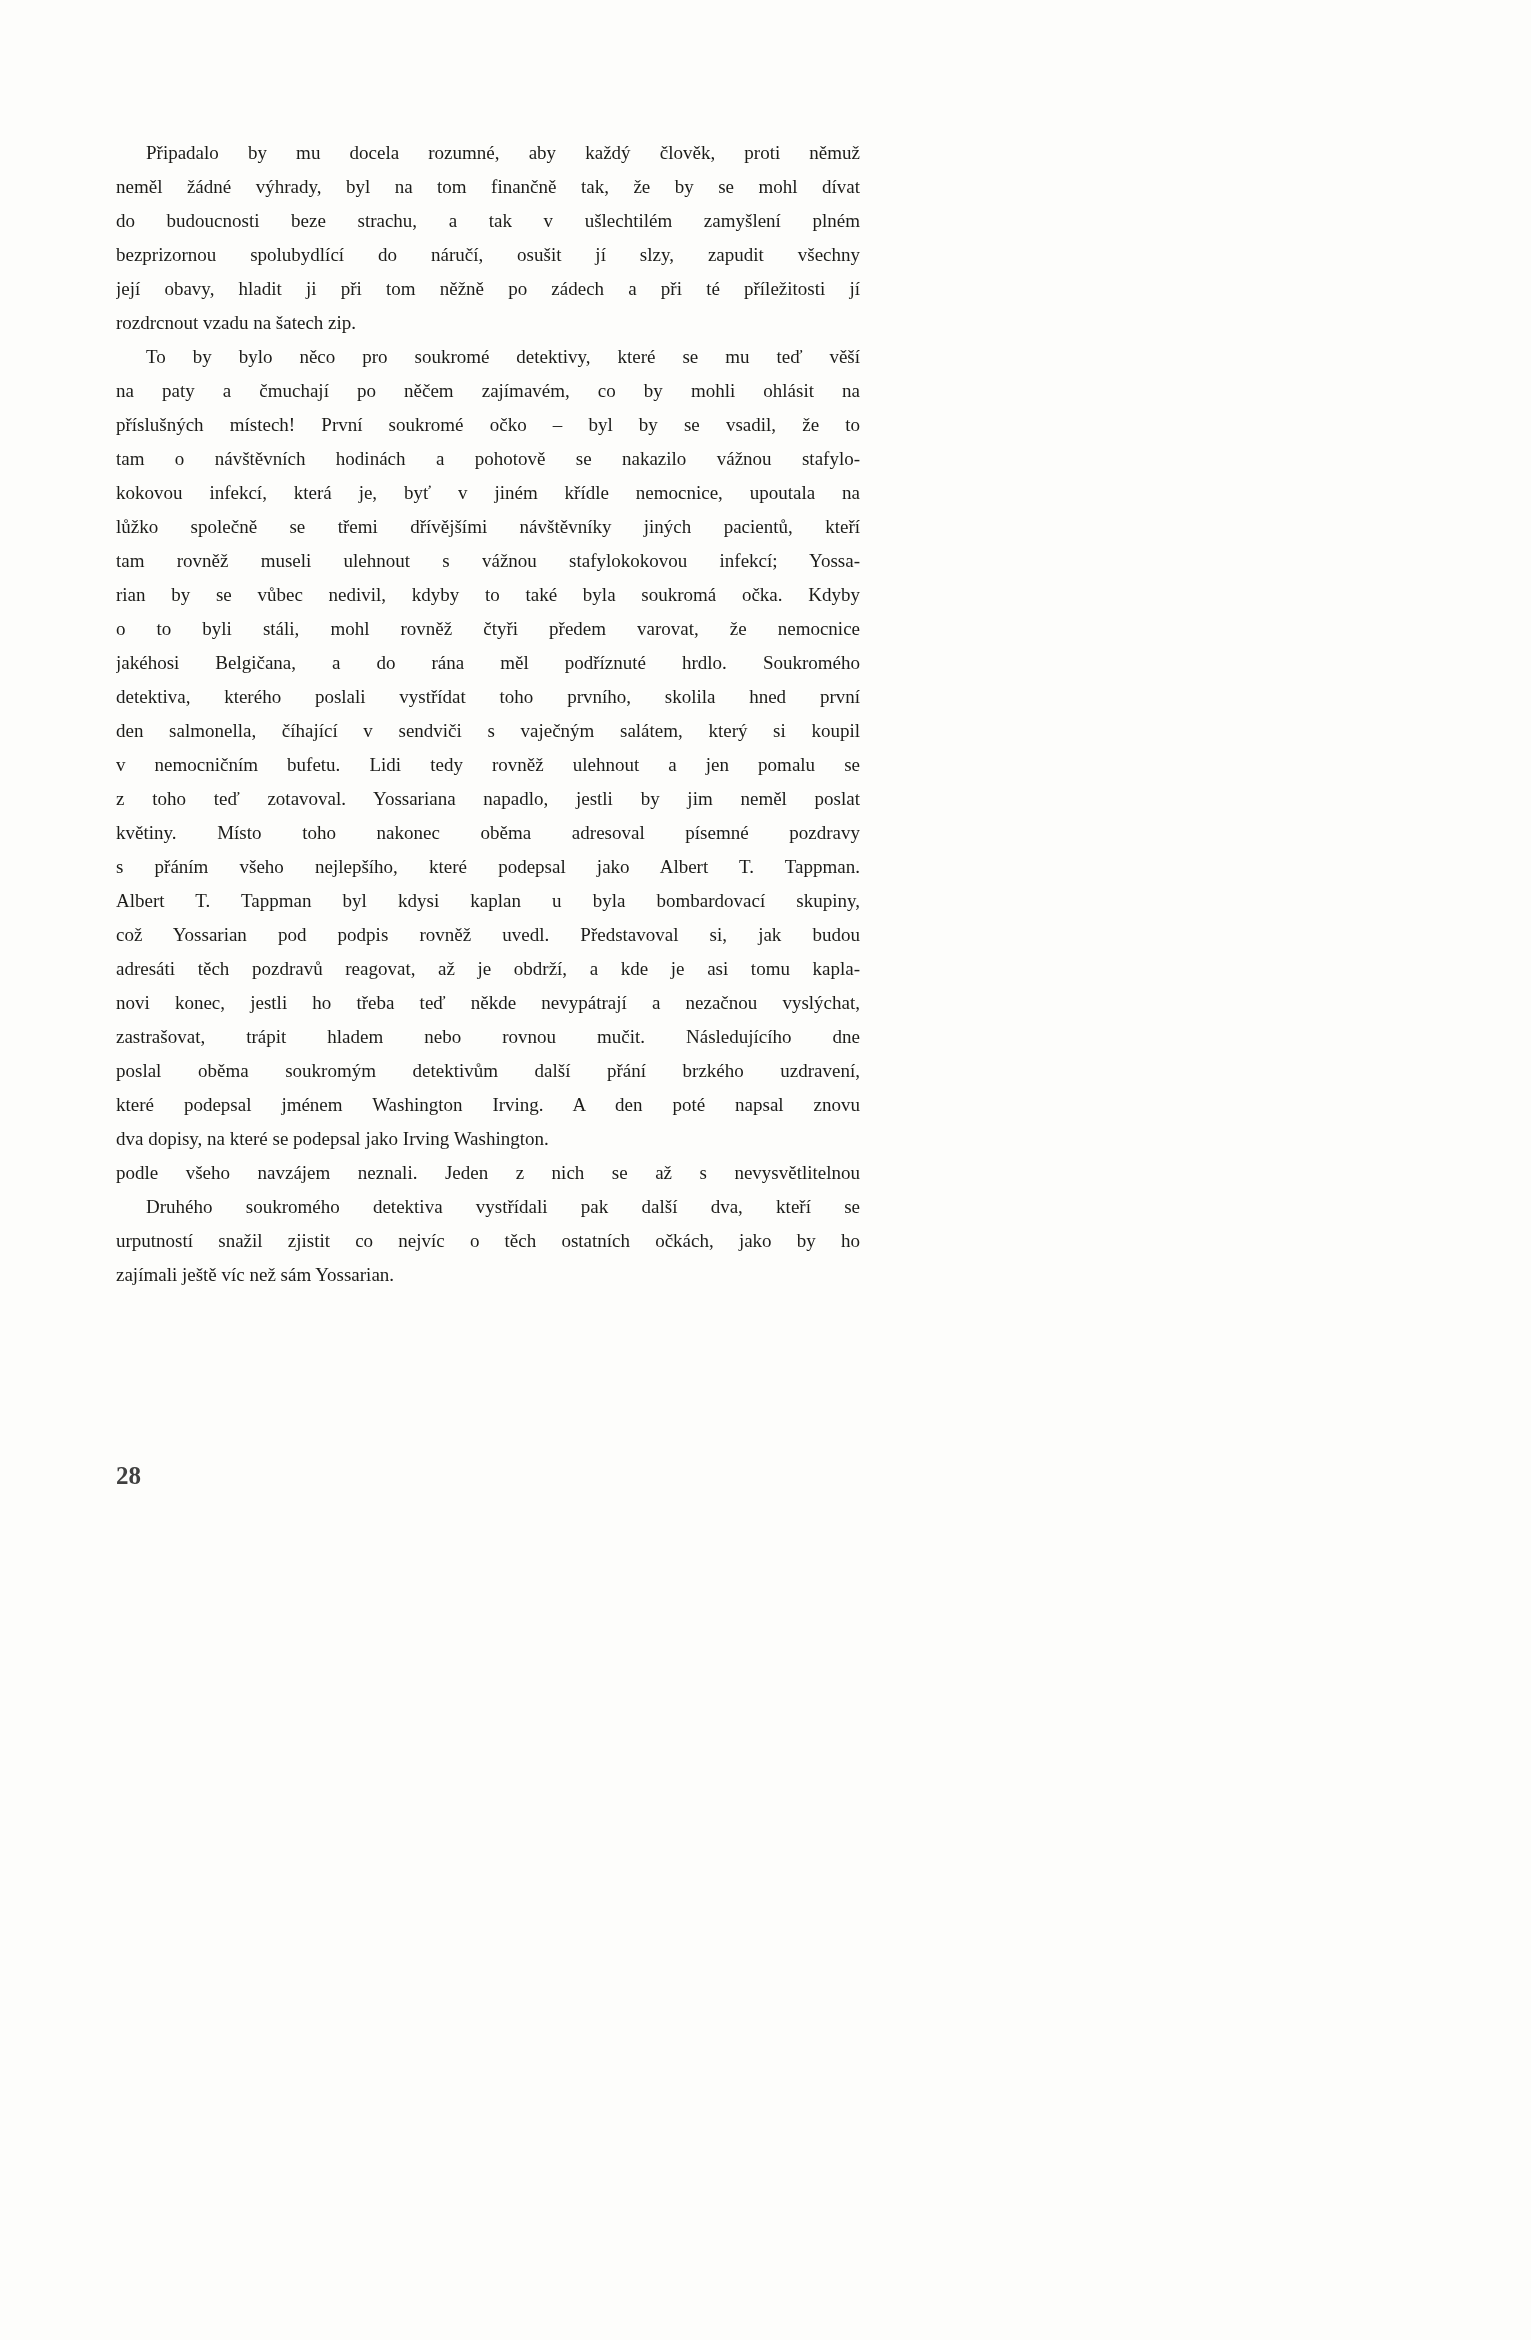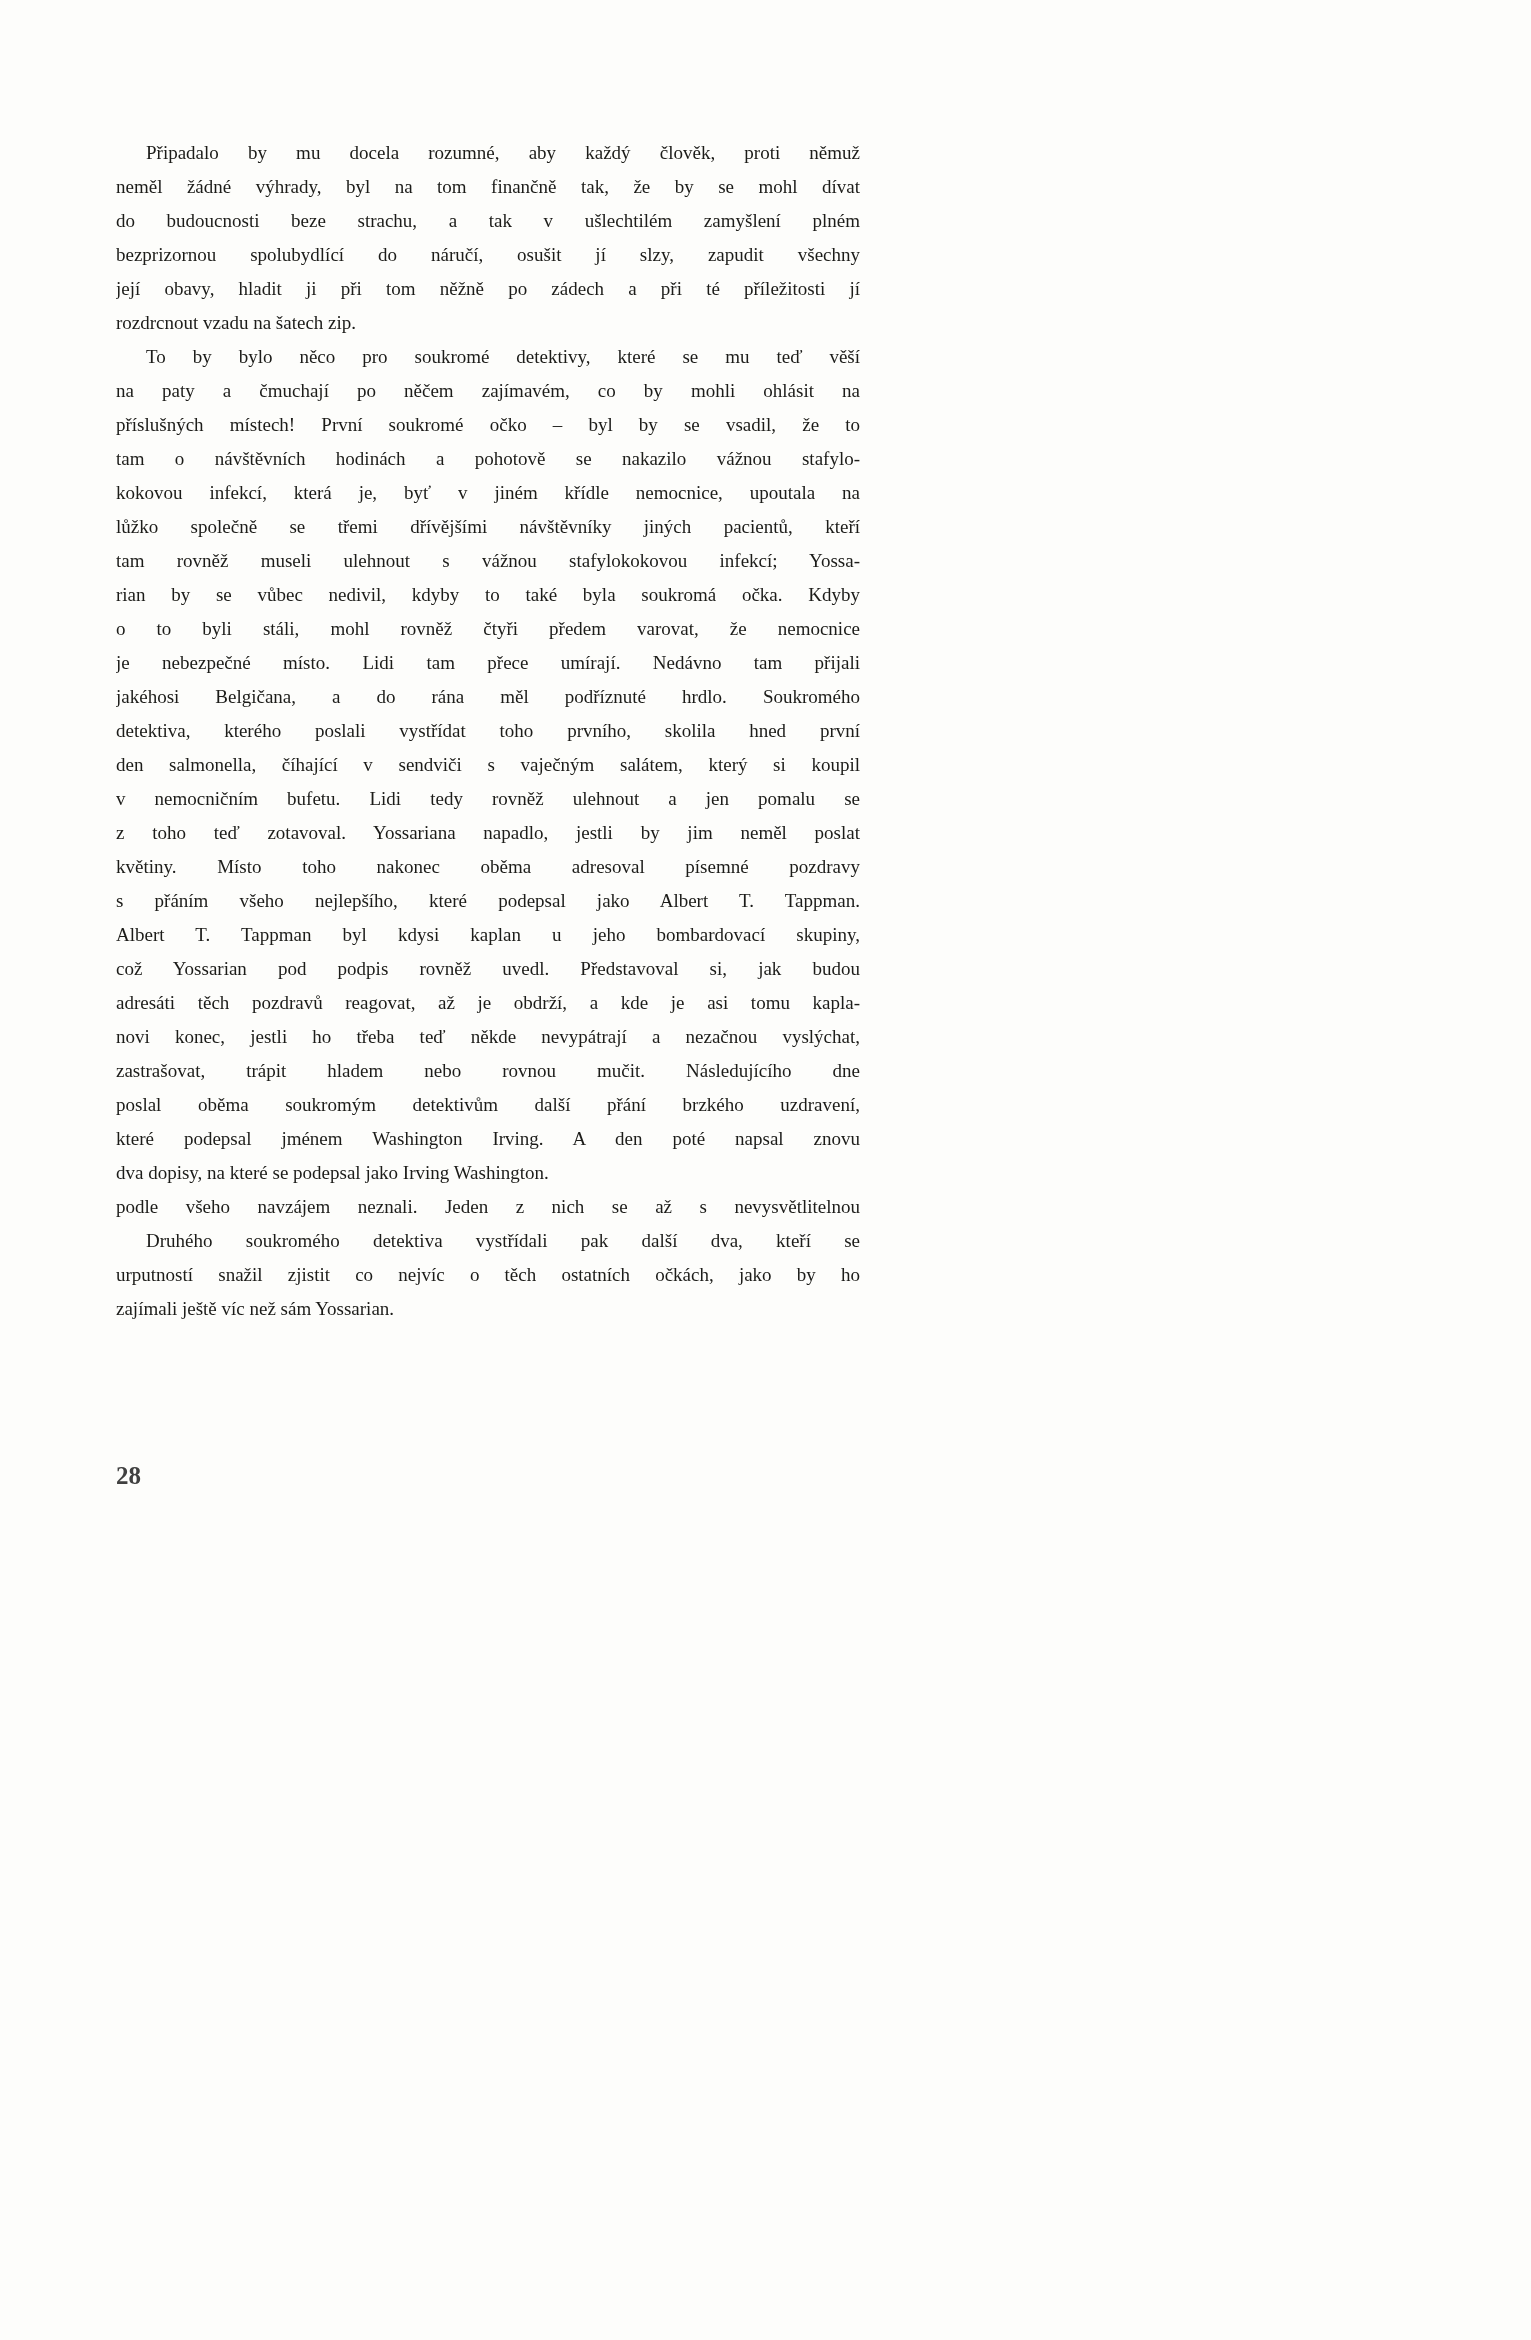--- a/index.html
+++ b/index.html
@@ -65,29 +65,28 @@
       <div class="paragraph">
         <div class="line first">To by bylo něco pro soukromé detektivy, které se mu teď věší</div>
         <div class="line">na paty a čmuchají po něčem zajímavém, co by mohli ohlásit na</div>
         <div class="line">příslušných místech! První soukromé očko – byl by se vsadil, že to</div>
         <div class="line">tam o návštěvních hodinách a pohotově se nakazilo vážnou stafylo-</div>
         <div class="line">kokovou infekcí, která je, byť v jiném křídle nemocnice, upoutala na</div>
         <div class="line">lůžko společně se třemi dřívějšími návštěvníky jiných pacientů, kteří</div>
         <div class="line">tam rovněž museli ulehnout s vážnou stafylokokovou infekcí; Yossa-</div>
         <div class="line">rian by se vůbec nedivil, kdyby to také byla soukromá očka. Kdyby</div>
         <div class="line">o to byli stáli, mohl rovněž čtyři předem varovat, že nemocnice</div>
-        <div class="line">je nebezpečné místo. Lidi tam přece umírají. Nedávno tam přijali</div>
         <div class="line">jakéhosi Belgičana, a do rána měl podříznuté hrdlo. Soukromého</div>
         <div class="line">detektiva, kterého poslali vystřídat toho prvního, skolila hned první</div>
         <div class="line">den salmonella, číhající v sendviči s vaječným salátem, který si koupil</div>
         <div class="line">v nemocničním bufetu. Lidi tedy rovněž ulehnout a jen pomalu se</div>
         <div class="line">z toho teď zotavoval. Yossariana napadlo, jestli by jim neměl poslat</div>
         <div class="line">květiny. Místo toho nakonec oběma adresoval písemné pozdravy</div>
         <div class="line">s přáním všeho nejlepšího, které podepsal jako Albert T. Tappman.</div>
-        <div class="line">Albert T. Tappman byl kdysi kaplan u jeho bombardovací skupiny,</div>
+        <div class="line">Albert T. Tappman byl kdysi kaplan u byla bombardovací skupiny,</div>
         <div class="line">což Yossarian pod podpis rovněž uvedl. Představoval si, jak budou</div>
         <div class="line">adresáti těch pozdravů reagovat, až je obdrží, a kde je asi tomu kapla-</div>
         <div class="line">novi konec, jestli ho třeba teď někde nevypátrají a nezačnou vyslýchat,</div>
         <div class="line">zastrašovat, trápit hladem nebo rovnou mučit. Následujícího dne</div>
         <div class="line">poslal oběma soukromým detektivům další přání brzkého uzdravení,</div>
         <div class="line">které podepsal jménem Washington Irving. A den poté napsal znovu</div>
         <div class="line last">dva dopisy, na které se podepsal jako Irving Washington.</div>
       </div>
       <div class="paragraph">
         <div class="line">podle všeho navzájem neznali. Jeden z nich se až s nevysvětlitelnou</div>

